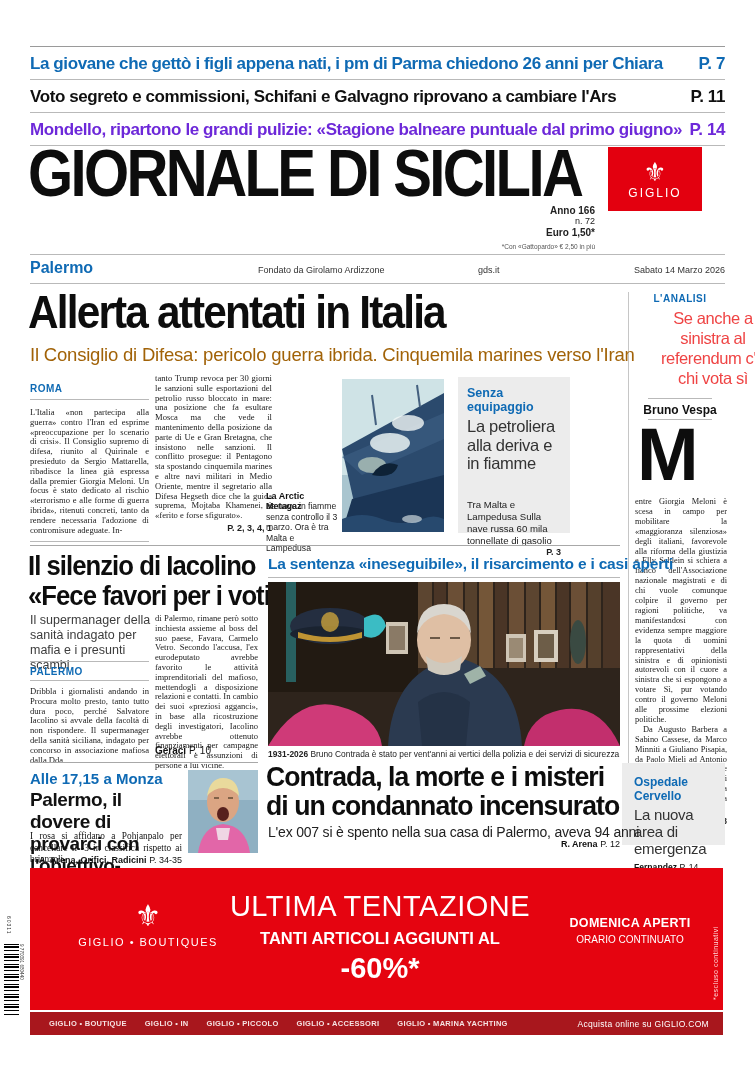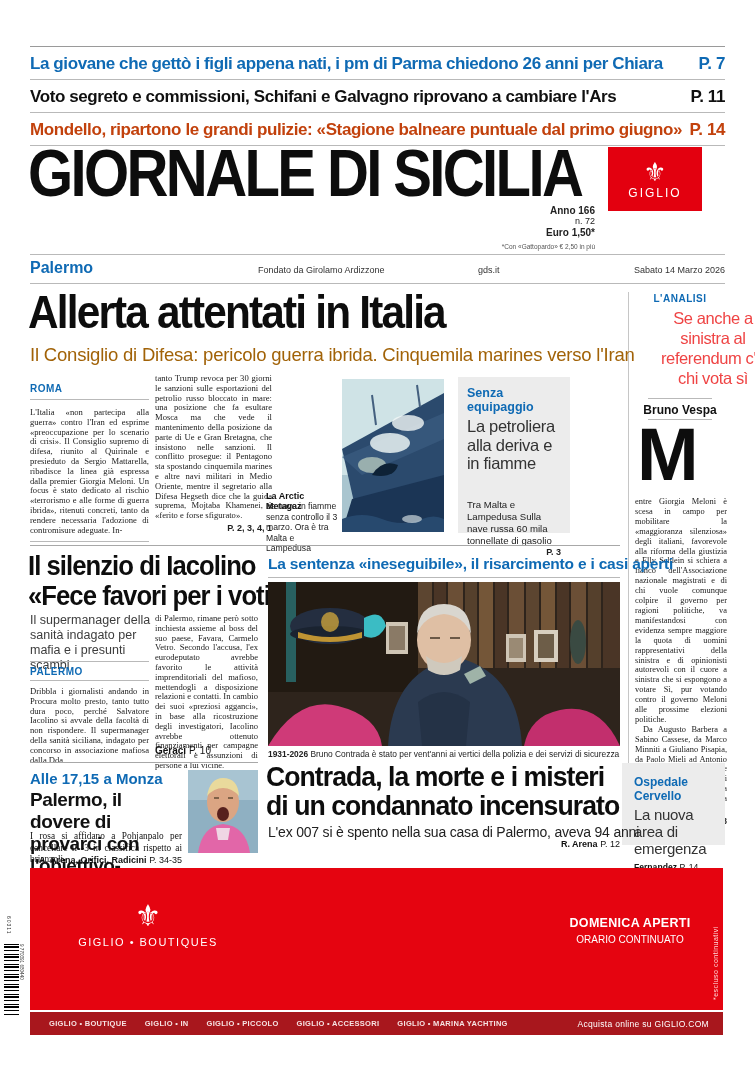--- a/index.html
+++ b/index.html
@@ -7,21 +7,21 @@
         font-family:"Liberation Sans",sans-serif;color:#111;}
   .abs{position:absolute;}
   .hrule{position:absolute;height:1px;background:#b9b9b9;}
   .vrule{position:absolute;width:1px;background:#c6c6c6;}
 
   
   .strip-row{position:absolute;left:30px;width:695px;display:flex;justify-content:space-between;
              font-weight:bold;font-size:17px;letter-spacing:-0.4px;}
   .strip-blue{color:#0f6ab4;}
   .strip-black{color:#101010;}
-  .strip-gray{color:#c2410c;}
+  .strip-gray{color:#6d28d9;}
 
   
   .masthead-title{position:absolute;left:28px;top:140px;font-size:66px;line-height:66px;font-weight:bold;
                   letter-spacing:-3px;white-space:nowrap;transform:scaleX(.88);transform-origin:0 0;color:#0d0d0d;}
   .logo-box{position:absolute;left:608px;top:147px;width:94px;height:64px;background:#e3000f;
             display:flex;flex-direction:column;align-items:center;justify-content:center;color:#fff;}
   .logo-box .glyph{font-size:26px;line-height:26px;font-family:"DejaVu Sans",sans-serif;}
   .logo-box .word{font-size:12px;letter-spacing:2px;margin-top:1px;}
   .anno-block{position:absolute;left:430px;top:205px;width:165px;text-align:right;font-size:9px;line-height:11px;color:#222;}
   .anno-block .b{font-weight:bold;font-size:10px;}
@@ -312,20 +312,25 @@
   <div class="con-by">
     <span class="byl-b">R. Arena</span>
     <span>P. 12</span>
   </div>
 
   <div class="ad">
     <div class="ad-logo">
       <div class="glyph">⚜</div>
       <div class="word">GIGLIO • BOUTIQUES</div>
     </div>
+    <div class="ad-center">
+      <div class="ad-title">ULTIMA TENTAZIONE</div>
+      <div class="ad-line2">TANTI ARTICOLI AGGIUNTI AL</div>
+      <div class="ad-disc">-60%*</div>
+    </div>
     <div class="ad-right">
       <div class="ad-r1">DOMENICA APERTI</div>
       <div class="ad-r2">ORARIO CONTINUATO</div>
     </div>
     <div class="ad-side">*escluso continuativi</div>
   </div>
 
   <div class="fbar">
     <div class="items">
       <span>GIGLIO • BOUTIQUE</span>

